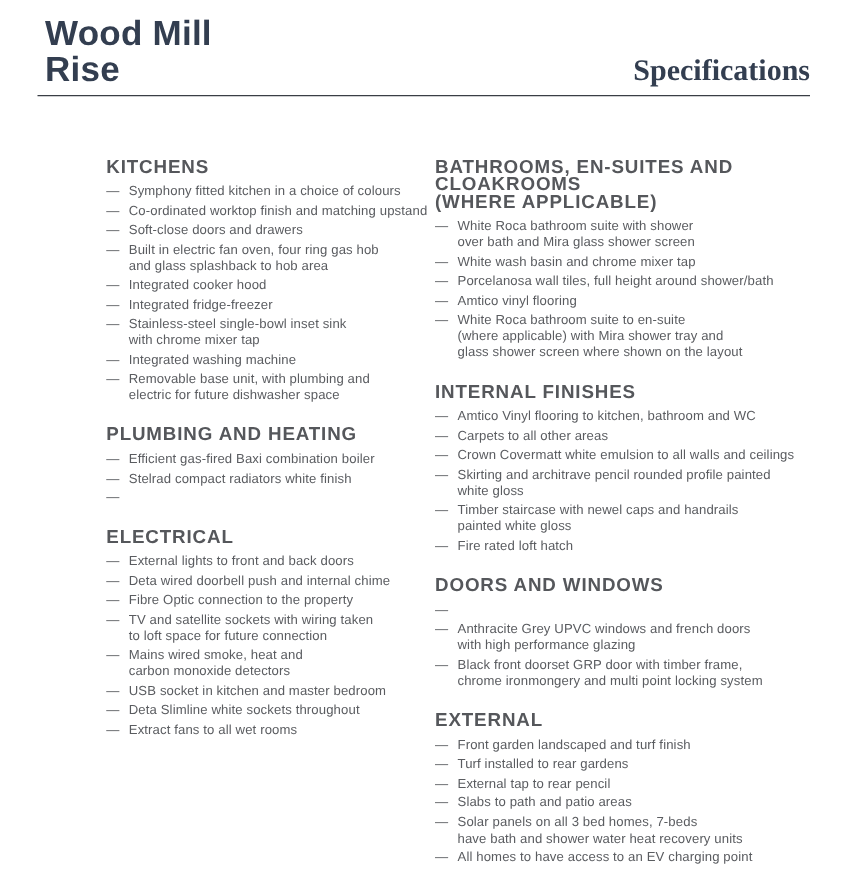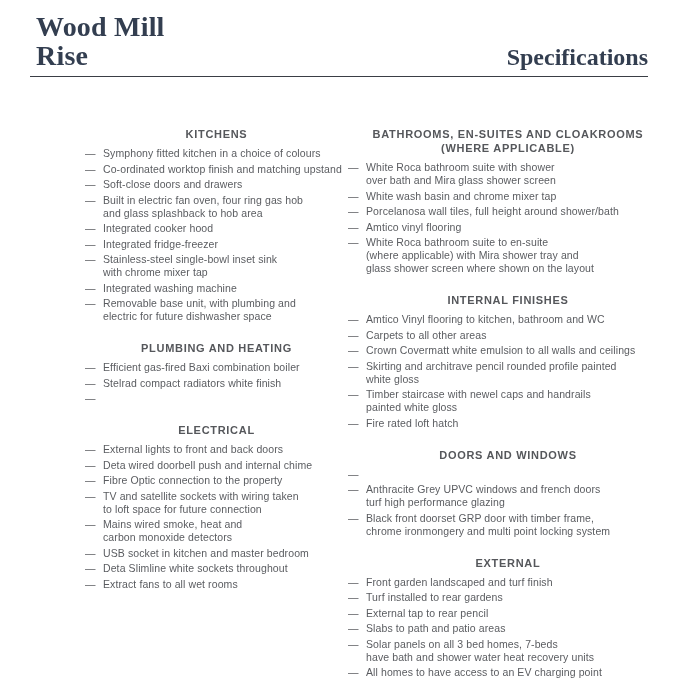--- a/index.html
+++ b/index.html
@@ -18,21 +18,21 @@
     box-sizing:border-box;
   }
   .header{
     display:flex;
     justify-content:space-between;
     align-items:flex-end;
     margin:0 30px 0 36px;
     height:76px;
   }
   .title{
-    font-family:Liberation Serif, serif;
+    font-family:Liberation Sans, sans-serif;
     font-weight:700;
     font-size:28px;
     line-height:29px;
     letter-spacing:0.2px;
     color:var(--title);
     white-space:pre-line;
     margin:0;
     padding-top:12px;
     align-self:flex-start;
   }
@@ -48,28 +48,27 @@
     border-top:1.6px solid var(--rule);
     margin:0 30px;
   }
   .content{
     display:grid;
     grid-template-columns:263px 1fr;
     padding:50px 10px 0 85px;
   }
   .spec-section{margin-bottom:18px;}
   .sec-heading{
-    font-size:11px;
+    font-size:15px;
     font-weight:700;
     letter-spacing:0.7px;
     color:var(--heading);
     margin:0 0 6px 0;
     line-height:14px;
     white-space:pre-line;
-    text-align:center;
   }
   ul.items{list-style:none;margin:0;padding:0;}
   li.spec-item{display:flex;margin-bottom:2.5px;}
   .dash{
     flex:0 0 18px;
     width:18px;
     color:var(--body);
     font-size:10.5px;
     line-height:13px;
   }
@@ -258,21 +257,21 @@
     </section>
     <section class="spec-section">
       <h2 class="sec-heading">DOORS AND WINDOWS</h2>
       <ul class="items">
           <li class="spec-item">
             <span class="dash">—</span>
           </li>
           <li class="spec-item">
             <span class="dash">—</span>
             <span class="item-text">Anthracite Grey UPVC windows and french doors
-turf high performance glazing</span>
+with high performance glazing</span>
           </li>
           <li class="spec-item">
             <span class="dash">—</span>
             <span class="item-text">Black front doorset GRP door with timber frame,
 chrome ironmongery and multi point locking system</span>
           </li>
         </ul>
     </section>
     <section class="spec-section">
       <h2 class="sec-heading">EXTERNAL</h2>

